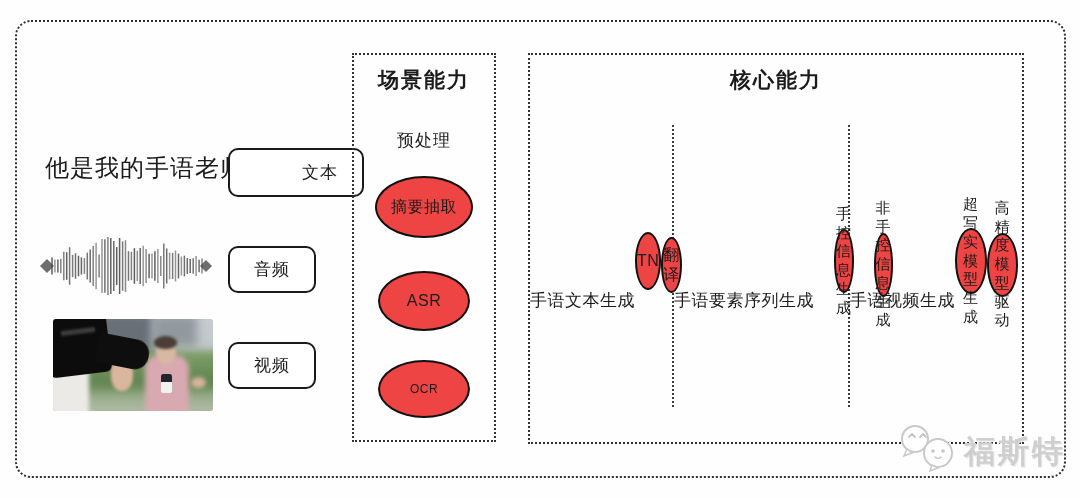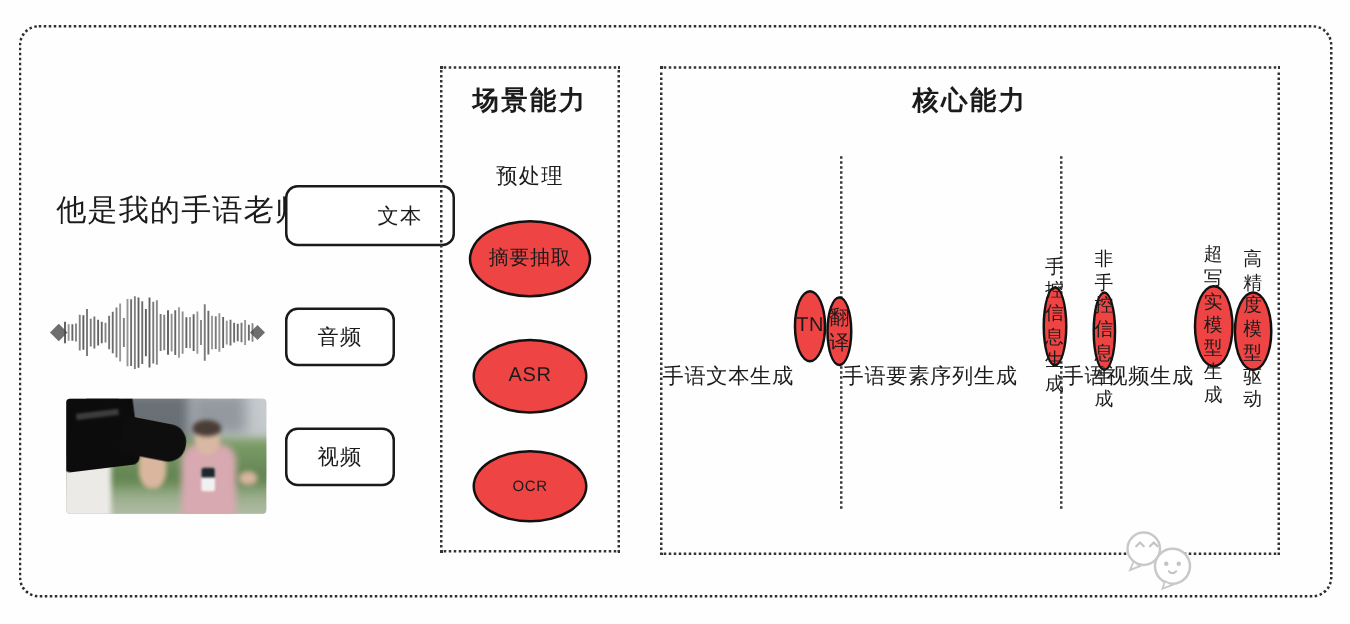--- a/index.html
+++ b/index.html
@@ -233,15 +233,16 @@
       <g stroke="#c4c4c4" stroke-width="1.8" fill="none" stroke-linecap="round">
         <path d="M13,14 l3,-3 l3,3"></path>
         <path d="M24,14 l3,-3 l3,3"></path>
       </g>
       <g fill="#c4c4c4">
         <circle cx="37" cy="28" r="1.8"></circle>
         <circle cx="47" cy="28" r="1.8"></circle>
       </g>
       <path d="M39,34 q3,3 6,0" stroke="#c4c4c4" stroke-width="1.6" fill="none" stroke-linecap="round"></path>
     </svg>
+    <div class="wm-text">福斯特</div>
   </div>
 
 </div>
 
 </body></html>

